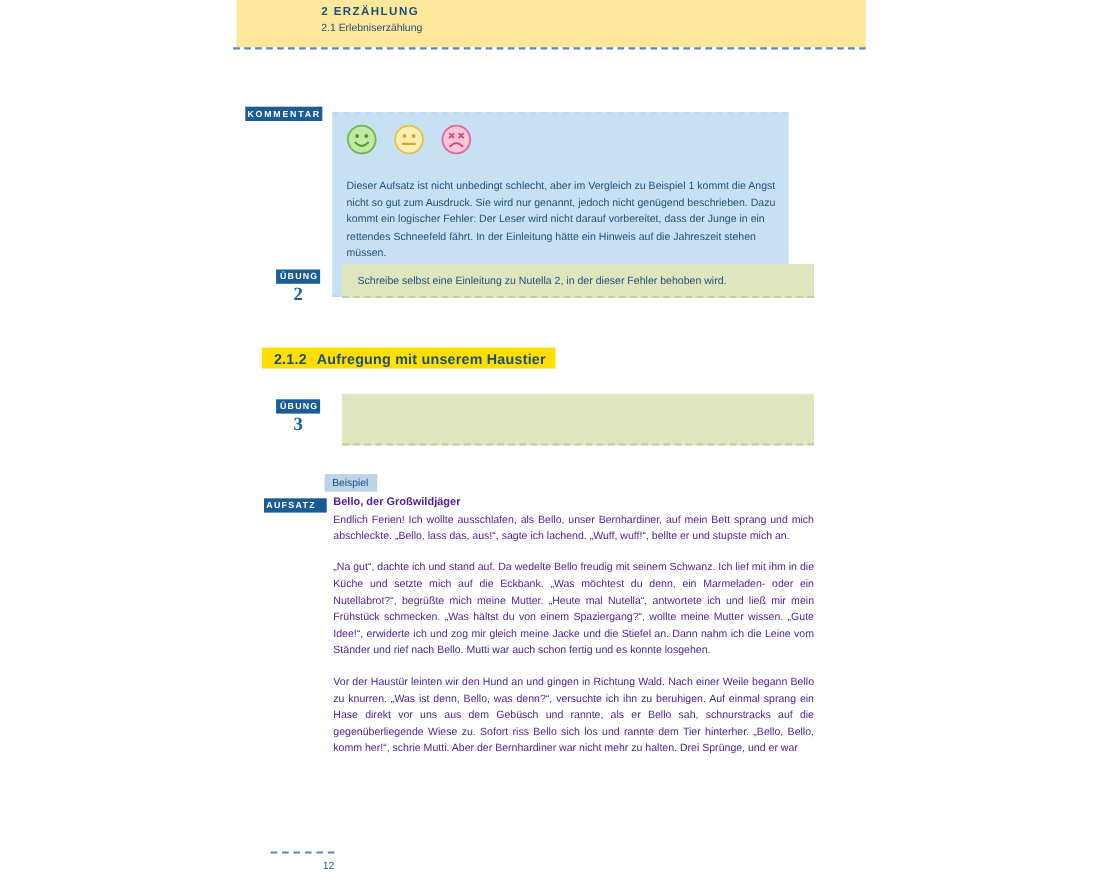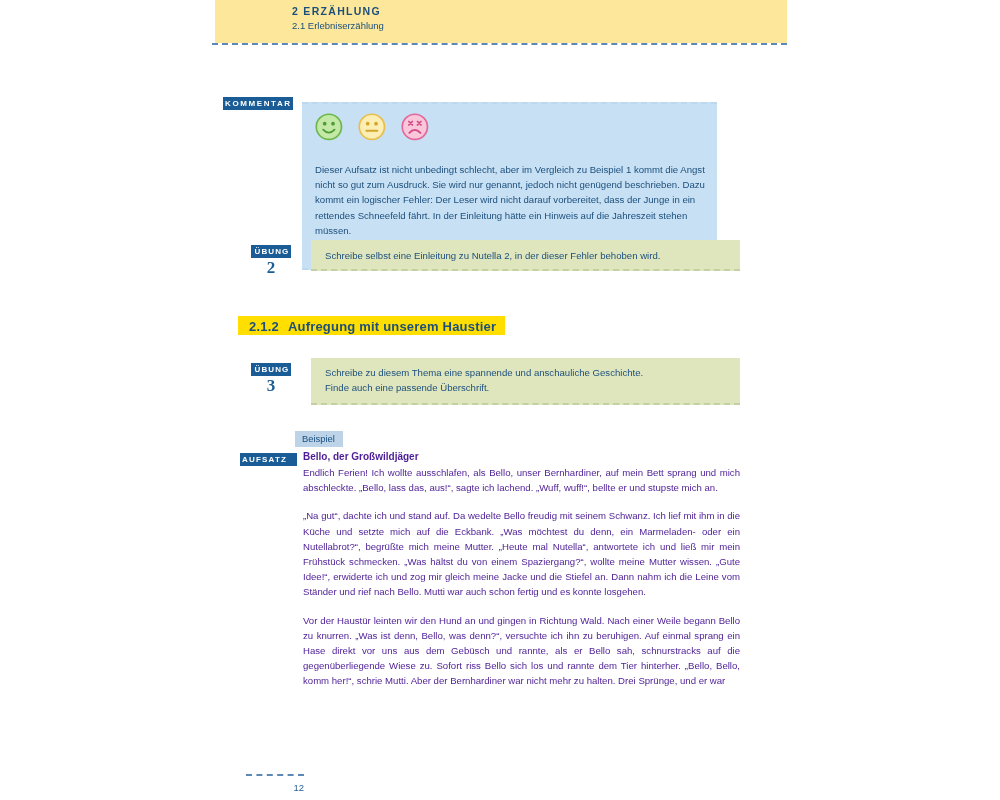--- a/index.html
+++ b/index.html
@@ -237,24 +237,20 @@
   <div class="ub-box ub2-box"></div>
   <div class="ub-text ub2-text">Schreibe selbst eine Einleitung zu Nutella 2, in der dieser Fehler behoben wird.</div>
 
   <div class="sec-head">
     <span class="sec-num">2.1.2</span><span>Aufregung mit unserem Haustier</span>
   </div>
 
   <div class="tag ub-tag ub3-tag">ÜBUNG</div>
   <div class="ub-num ub3-num">3</div>
   <div class="ub-box ub3-box"></div>
-  <div class="ub-text ub3-text">
-    <div>Schreibe zu diesem Thema eine spannende und anschauliche Geschichte.</div>
-    <div>Finde auch eine passende Überschrift.</div>
-  </div>
 
   <div class="beispiel-label">Beispiel</div>
 
   <div class="tag aufsatz-tag">AUFSATZ</div>
 
   <div class="essay">
     <div class="essay-title">Bello, der Großwildjäger</div>
     <p class="first">Endlich Ferien! Ich wollte ausschlafen, als Bello, unser Bernhardiner, auf mein Bett sprang und mich abschleckte. „Bello, lass das, aus!“, sagte ich lachend. „Wuff, wuff!“, bellte er und stupste mich an.</p>
     <p>„Na gut“, dachte ich und stand auf. Da wedelte Bello freudig mit seinem Schwanz. Ich lief mit ihm in die Küche und setzte mich auf die Eckbank. „Was möchtest du denn, ein Marmeladen- oder ein Nutellabrot?“, begrüßte mich meine Mutter. „Heute mal Nutella“, antwortete ich und ließ mir mein Frühstück schmecken. „Was hältst du von einem Spaziergang?“, wollte meine Mutter wissen. „Gute Idee!“, erwiderte ich und zog mir gleich meine Jacke und die Stiefel an. Dann nahm ich die Leine vom Ständer und rief nach Bello. Mutti war auch schon fertig und es konnte losgehen.</p>
     <p>Vor der Haustür leinten wir den Hund an und gingen in Richtung Wald. Nach einer Weile begann Bello zu knurren. „Was ist denn, Bello, was denn?“, versuchte ich ihn zu beruhigen. Auf einmal sprang ein Hase direkt vor uns aus dem Gebüsch und rannte, als er Bello sah, schnurstracks auf die gegenüberliegende Wiese zu. Sofort riss Bello sich los und rannte dem Tier hinterher. „Bello, Bello, komm her!“, schrie Mutti. Aber der Bernhardiner war nicht mehr zu halten. Drei Sprünge, und er war</p>

